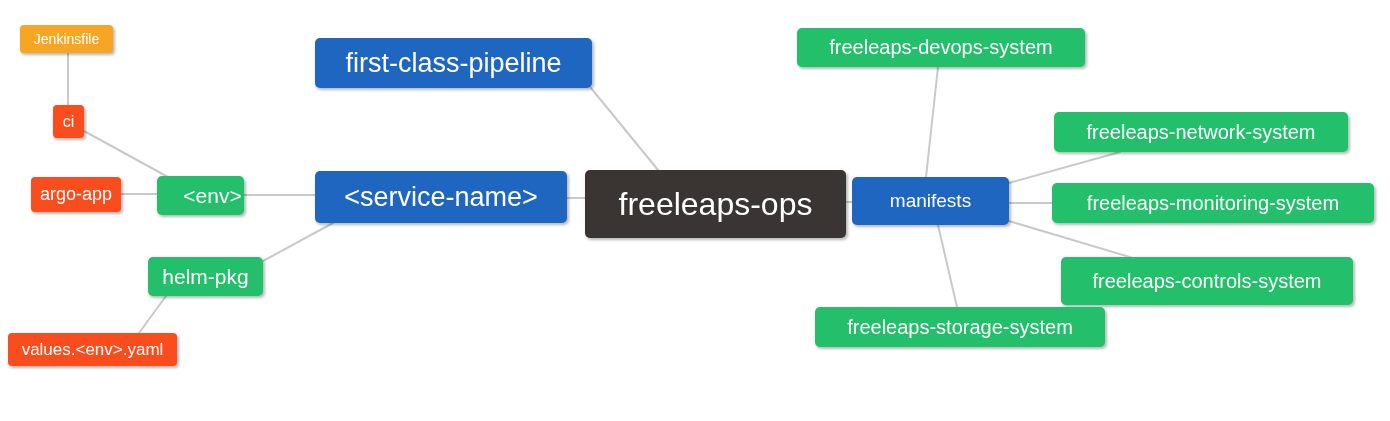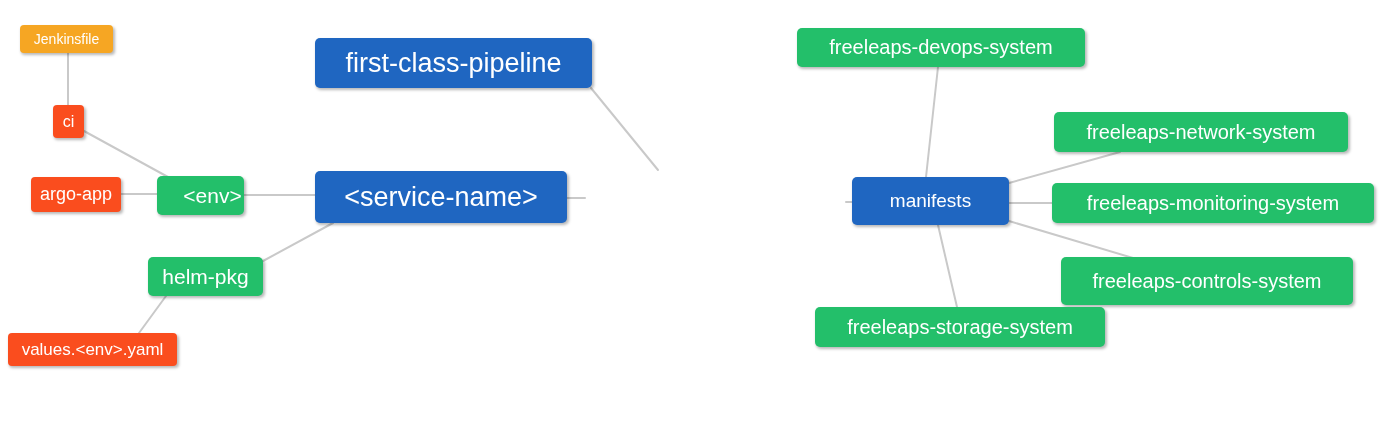--- a/index.html
+++ b/index.html
@@ -78,20 +78,21 @@
   </svg>
 
   <div class="node n-jenkinsfile" style="background-color: rgb(246, 166, 35);">Jenkinsfile</div>
   <div class="node n-ci" style="background-color: rgb(250, 77, 30); text-align: center;">ci</div>
   <div class="node n-argo-app" style="background-color: rgb(250, 77, 30);">argo-app</div>
   <div class="node n-env" style="background-color: rgb(35, 191, 106); padding-left: 24px;">&lt;env&gt;</div>
   <div class="node n-helm-pkg" style="background-color: rgb(35, 191, 106);">helm-pkg</div>
   <div class="node n-values-env-yaml" style="background-color: rgb(250, 77, 30);">values.&lt;env&gt;.yaml</div>
   <div class="node n-first-class-pipeline" style="background-color: rgb(31, 102, 193);">first-class-pipeline</div>
   <div class="node n-service-name" style="background-color: rgb(31, 102, 193);">&lt;service-name&gt;</div>
+  <div class="node n-freeleaps-ops" style="background-color: rgb(58, 53, 50);">freeleaps-ops</div>
   <div class="node n-manifests" style="background-color: rgb(31, 102, 193);">manifests</div>
   <div class="node n-devops-system" style="background-color: rgb(35, 191, 106);">freeleaps-devops-system</div>
   <div class="node n-network-system" style="background-color: rgb(35, 191, 106);">freeleaps-network-system</div>
   <div class="node n-monitoring-system" style="background-color: rgb(35, 191, 106); text-align: center;">freeleaps-monitoring-system</div>
   <div class="node n-controls-system" style="background-color: rgb(35, 191, 106);">freeleaps-controls-system</div>
   <div class="node n-storage-system" style="background-color: rgb(35, 191, 106);">freeleaps-storage-system</div>
 
 </div>
 
 </body></html>

